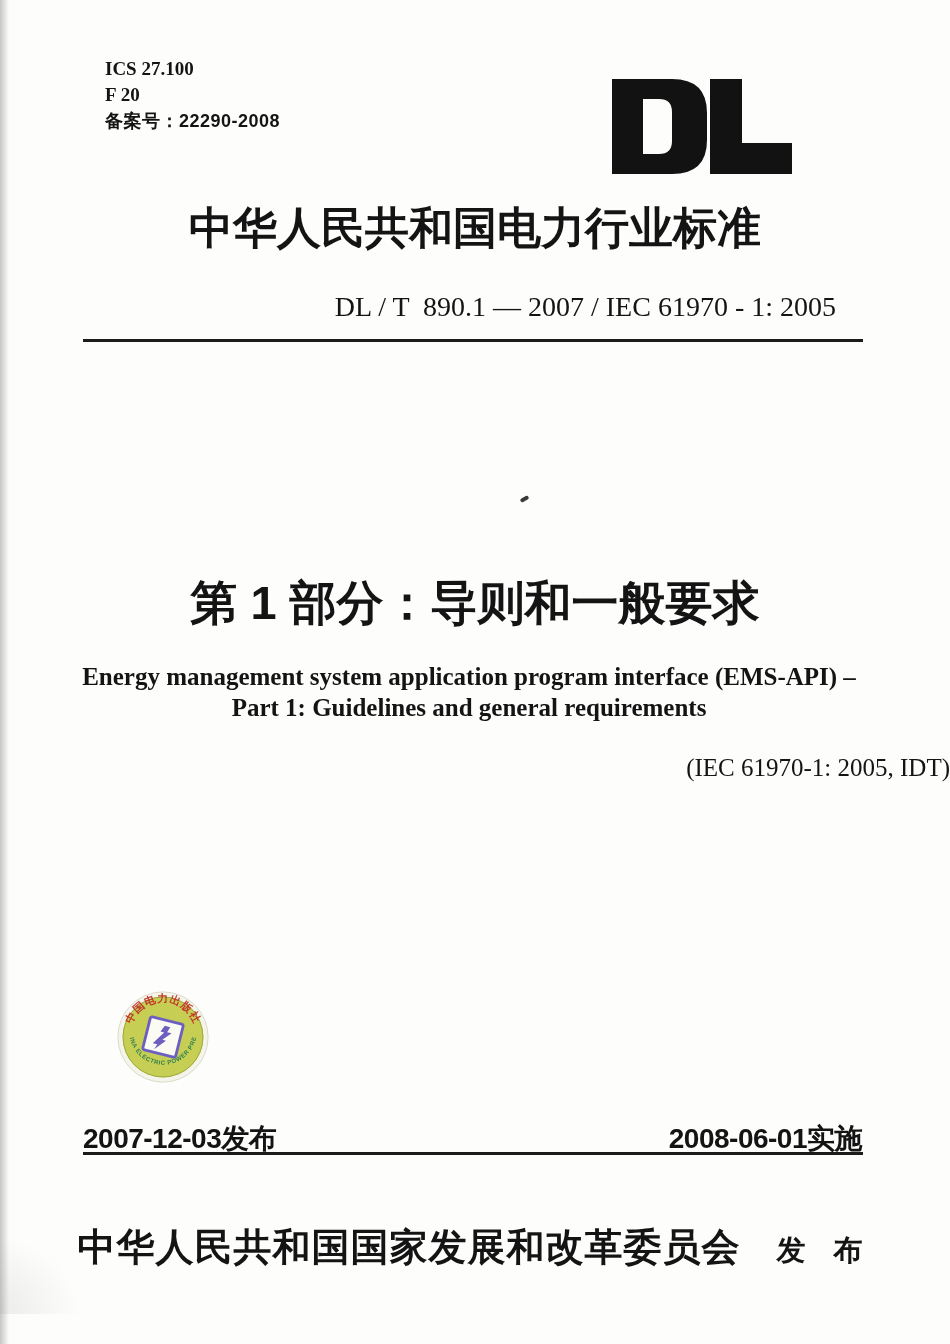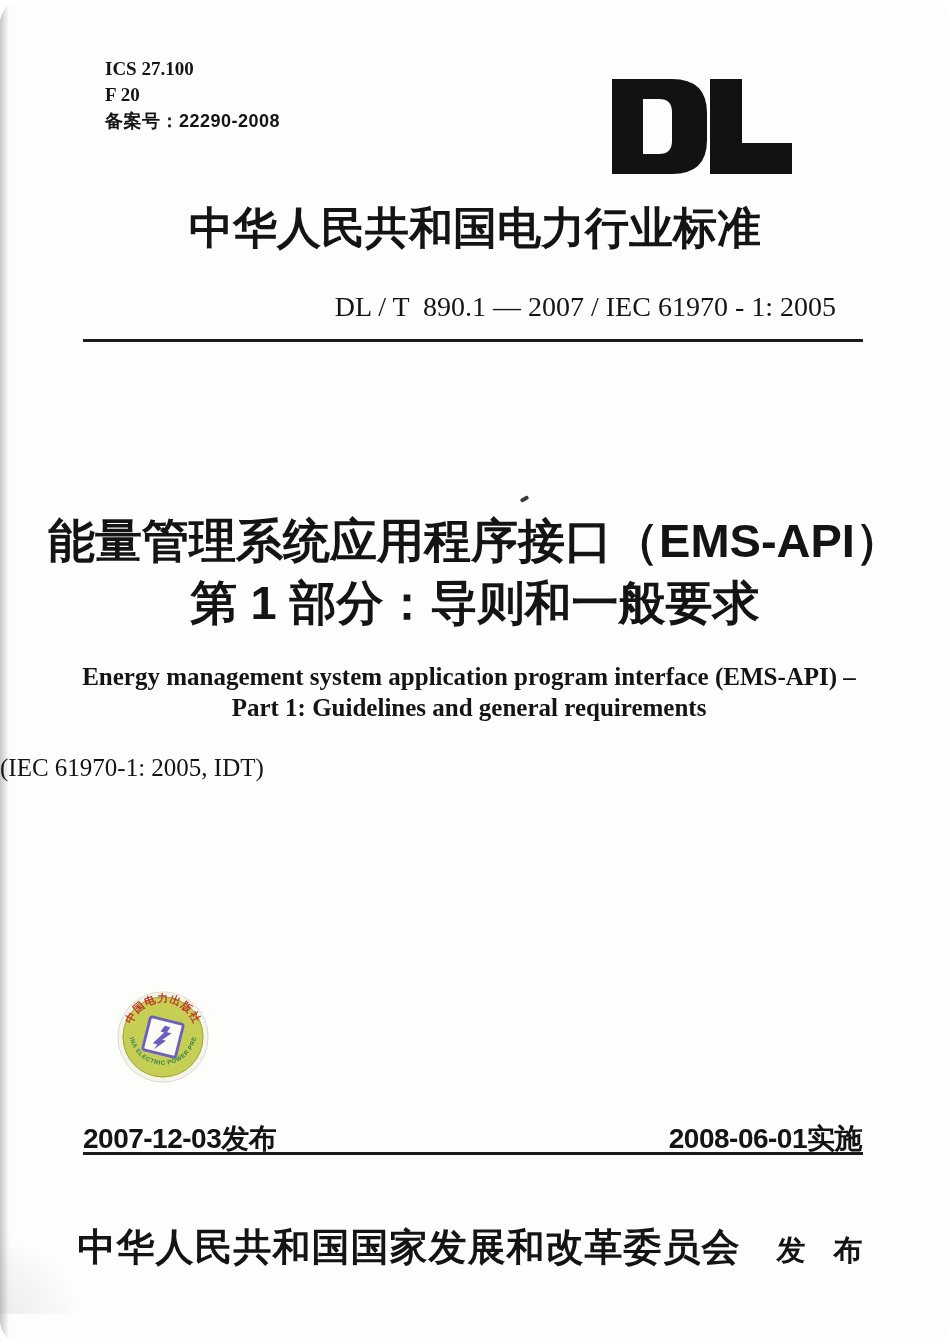--- a/index.html
+++ b/index.html
@@ -12,21 +12,20 @@
   }
   *{margin:0;padding:0;box-sizing:border-box;}
   html,body{background:#ffffff;}
   .page{
     position:relative;
     width:950px;height:1344px;
     background:#fdfdfc;
     overflow:hidden;
     font-family:"Liberation Serif","DejaVu Serif",serif;
     color:var(--ink);
-    border-radius:23px;
   }
   .edge-shadow{
     position:absolute;left:0;top:0;width:9px;height:100%;
     background:linear-gradient(to right, rgba(110,110,110,.38), rgba(255,255,255,0));
     pointer-events:none;
   }
   .corner-shadow{
     position:absolute;left:-30px;bottom:30px;width:120px;height:90px;
     background:radial-gradient(ellipse at left bottom, rgba(160,160,160,.25), rgba(255,255,255,0) 65%);
     pointer-events:none;
@@ -70,21 +69,21 @@
   .title-cn.l2{top:572px;}
   .title-en{
     position:absolute;left:0;right:12px;text-align:center;
     font-size:25px;font-weight:700;
     font-family:"Liberation Serif","DejaVu Serif",serif;
     white-space:nowrap;
   }
   .title-en.l1{top:663px;}
   .title-en.l2{top:694px;}
   .iec-ref{
-    position:absolute;left:0;right:0;top:754px;text-align:left;
+    position:absolute;left:0;right:0;top:754px;text-align:right;
     font-size:25px;font-weight:400;
     font-family:"Liberation Serif","DejaVu Serif",serif;
   }
   .seal{position:absolute;left:116px;top:990px;width:94px;height:94px;}
   .date{
     position:absolute;top:1120px;
     font-family:"Liberation Sans","DejaVu Sans",sans-serif;
     font-size:28px;font-weight:600;letter-spacing:-0.5px;
     white-space:nowrap;
   }
@@ -128,21 +127,20 @@
   </div>
 
   <h1 class="heading">中华人民共和国电力行业标准</h1>
 
   <div class="std-num">DL / T  890.1 — 2007 / IEC 61970 - 1: 2005</div>
 
   <div class="rule rule-top"></div>
 
   <div class="speck"></div>
 
-  <div class="title-cn l1">能量管理系统应用程序接口（EMS-API）</div>
   <div class="title-cn l2">第 1 部分：导则和一般要求</div>
 
   <div class="title-en l1">Energy management system application program interface (EMS-API) –</div>
   <div class="title-en l2">Part 1: Guidelines and general requirements</div>
 
   <div class="iec-ref">(IEC 61970-1: 2005, IDT)</div>
 
   <div class="seal">
     <svg width="94" height="94" viewBox="0 0 100 100" aria-hidden="true">
       <circle cx="50" cy="50" r="48" fill="#f4f4ea" stroke="#d9d9c9" stroke-width="1"></circle>

